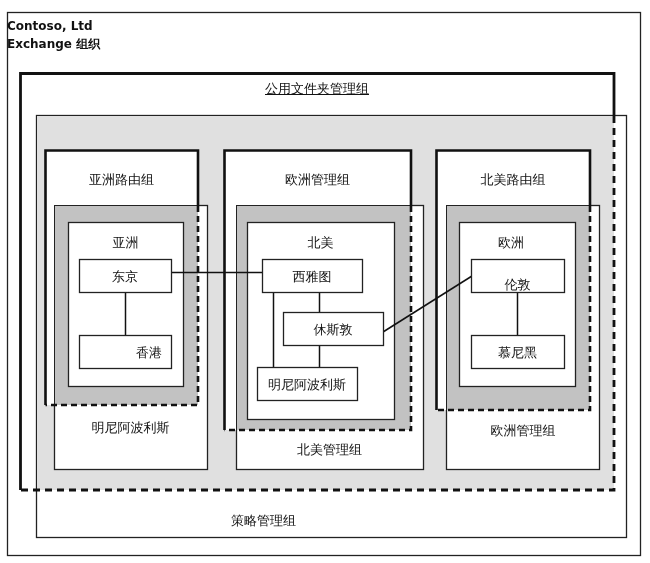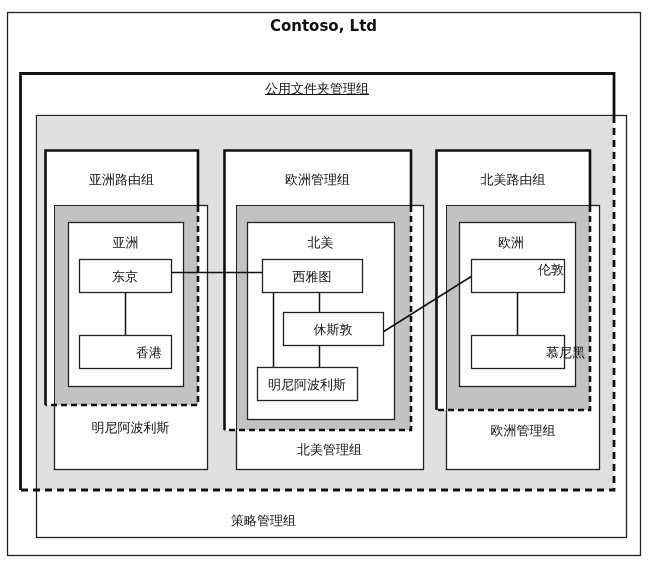--- a/index.html
+++ b/index.html
@@ -1,20 +1,20 @@
 <!DOCTYPE html>
 <html><head>
 <meta charset="utf-8">
 <style>
   html, body { margin: 0; padding: 0; background: #ffffff; }
   body { width: 650px; height: 563px; position: relative; overflow: hidden;
          font-family: "DejaVu Sans", sans-serif; color: #111; }
   .lbl { position: absolute; text-align: center; font-size: 13px; white-space: nowrap; }
   #diagram { position: absolute; left: 0; top: 0; width: 650px; height: 563px; }
-  .title { font-weight: bold; font-size: 15px; line-height: 18px; text-align: center;
+  .title { font-weight: bold; font-size: 12px; line-height: 18px; text-align: left;
            left: 7px; width: 633px; top: 17px; }
 </style>
 </head>
 <body>
 
 <svg id="diagram" width="650" height="563" viewBox="0 0 650 563" xmlns="http://www.w3.org/2000/svg">
 
   <rect x="7.5" y="12.5" width="633" height="543" fill="#fff" stroke="#222" stroke-width="1.3"></rect>
 
   <rect x="36.5" y="115.5" width="590" height="422" fill="#fff" stroke="#222" stroke-width="1.3"></rect>
@@ -63,20 +63,21 @@
   <rect x="79.5" y="335.5" width="92" height="33" fill="#fff" stroke="#222" stroke-width="1.3"></rect>
   <rect x="262.5" y="259.5" width="100" height="33" fill="#fff" stroke="#222" stroke-width="1.3"></rect>
   <rect x="283.5" y="312.5" width="100" height="33" fill="#fff" stroke="#222" stroke-width="1.3"></rect>
   <rect x="257.5" y="367.5" width="100" height="33" fill="#fff" stroke="#222" stroke-width="1.3"></rect>
   <rect x="471.5" y="259.5" width="93" height="33" fill="#fff" stroke="#222" stroke-width="1.3"></rect>
   <rect x="471.5" y="335.5" width="93" height="33" fill="#fff" stroke="#222" stroke-width="1.3"></rect>
 </svg>
 
 <div class="lbl title">
   <div>Contoso, Ltd</div>
+  <div>Exchange 组织</div>
 </div>
 
 <div class="lbl" style="left:20px;width:594px;top:80px;text-decoration:underline;">公用文件夹管理组</div>
 <div class="lbl" style="left:36px;width:455px;top:512px;">策略管理组</div>
 
 <div class="lbl" style="left:45px;width:153px;top:171px;">亚洲路由组</div>
 <div class="lbl" style="left:224px;width:187px;top:171px;">欧洲管理组</div>
 <div class="lbl" style="left:436px;width:154px;top:171px;">北美路由组</div>
 
 <div class="lbl" style="left:54px;width:153px;top:419px;">明尼阿波利斯</div>
@@ -85,14 +86,14 @@
 
 <div class="lbl" style="left:68px;width:115px;top:234px;">亚洲</div>
 <div class="lbl" style="left:247px;width:147px;top:234px;">北美</div>
 <div class="lbl" style="left:453px;width:116px;top:234px;">欧洲</div>
 
 <div class="lbl" style="left:79px;width:92px;top:268px;">东京</div>
 <div class="lbl" style="left:79px;width:92px;top:344px;padding-left:24px;">香港</div>
 <div class="lbl" style="left:262px;width:100px;top:268px;">西雅图</div>
 <div class="lbl" style="left:283px;width:100px;top:321px;">休斯敦</div>
 <div class="lbl" style="left:257px;width:100px;top:376px;">明尼阿波利斯</div>
-<div class="lbl" style="left:471px;width:93px;top:261px;text-align:right;">伦敦</div>
-<div class="lbl" style="left:471px;width:93px;top:344px;margin-left:48px;">慕尼黑</div>
+<div class="lbl" style="left:471px;width:93px;top:276px;">伦敦</div>
+<div class="lbl" style="left:471px;width:93px;top:344px;">慕尼黑</div>
 
 </body></html>

